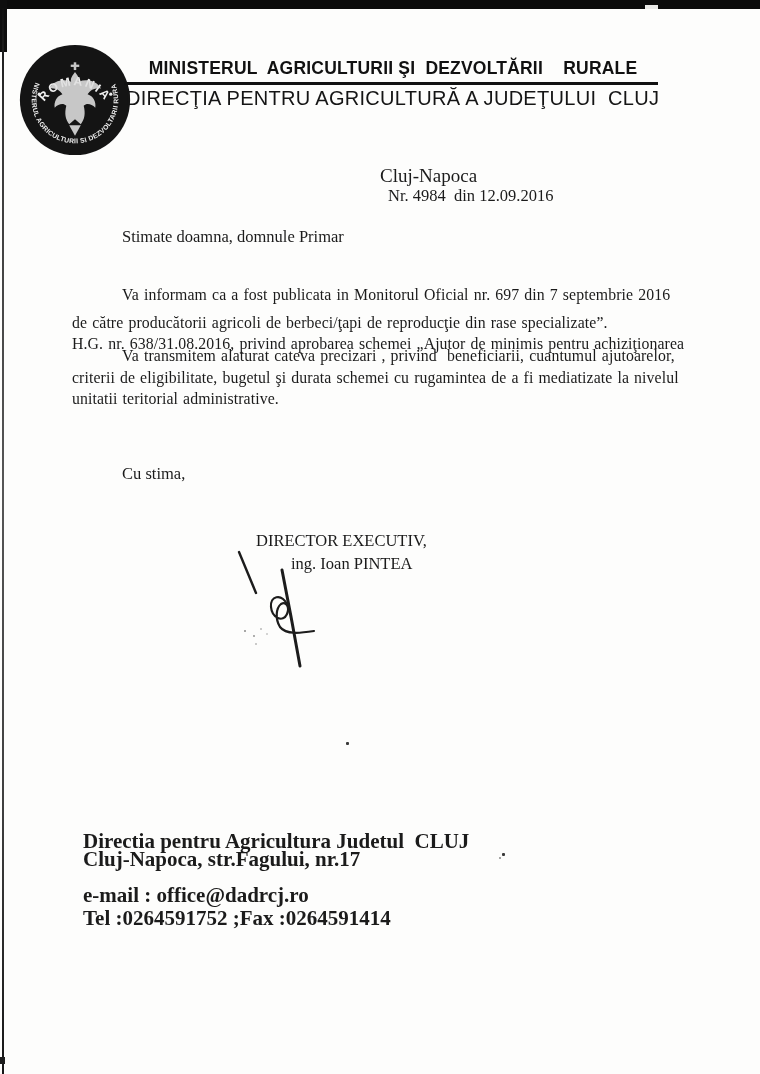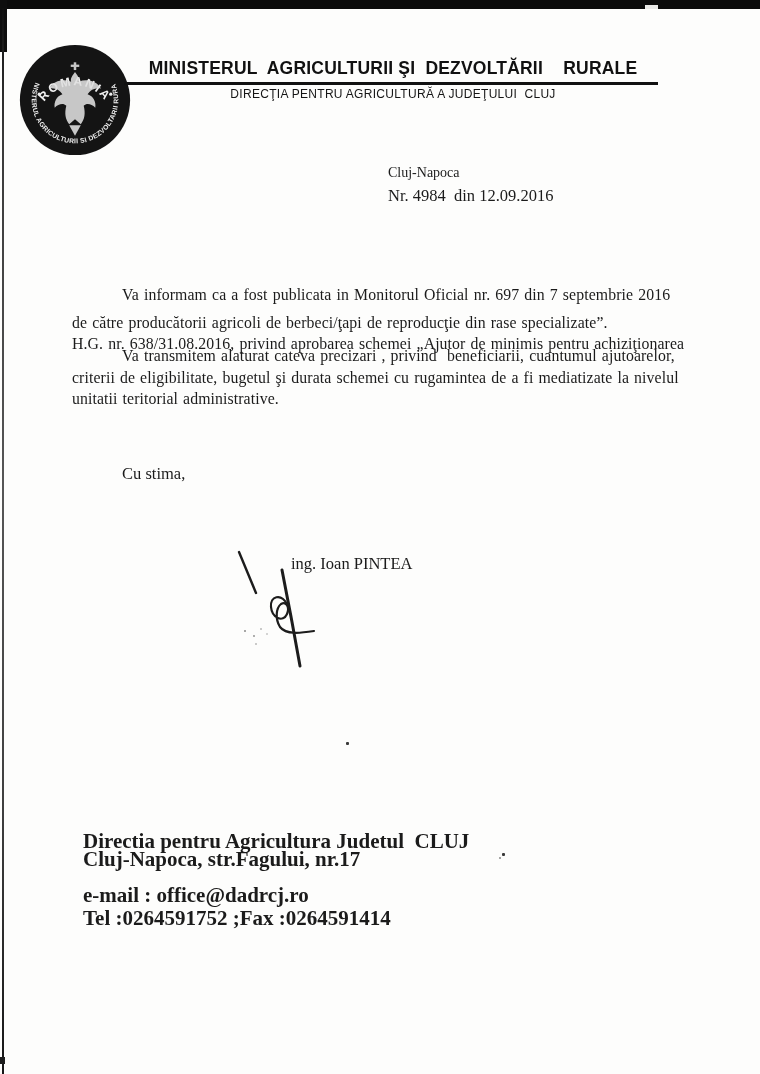--- a/index.html
+++ b/index.html
@@ -23,26 +23,25 @@
   
   .ministry{
     left:126px;top:58px;width:534px;
     text-align:center;
     font-family:"Liberation Sans", sans-serif;
     font-weight:bold;font-size:17.5px;letter-spacing:.2px;color:#111;
   }
   .rule{left:124px;top:82px;width:534px;height:2.5px;background:#111;}
   .directorate{
     left:126px;top:87px;width:534px;
-    text-align:center;
     font-family:"Liberation Sans", sans-serif;
-    font-size:12px;letter-spacing:.3px;color:#151515;
+    font-size:20px;letter-spacing:.3px;color:#151515;
   }
   
-  .ref-city{left:388px;top:165px;font-size:14px;}
+  .ref-city{left:380px;top:165px;font-size:19px;}
   .ref-number{left:388px;top:186px;font-size:16.5px;}
   .salutation{left:122px;top:227px;font-size:16.5px;}
   
   .bl{font-size:15.8px;word-spacing:1px;letter-spacing:.1px;}
   .bl1{left:122px;top:286px;}
   .bl2{left:72px; top:304px;margin-top:31px;}
   .bl3{left:72px; top:314px;}
   .bl4{left:122px;top:347px;}
   .bl5{left:72px; top:369px;}
   .bl6{left:72px; top:390px;}
@@ -92,30 +91,32 @@
     </g>
   </svg>
 
   <div class="abs ministry">MINISTERUL  AGRICULTURII ŞI  DEZVOLTĂRII    RURALE</div>
   <div class="abs rule"></div>
   <div class="abs directorate">DIRECŢIA PENTRU AGRICULTURĂ A JUDEŢULUI  CLUJ</div>
 
   <div class="abs ref-city">Cluj-Napoca</div>
   <div class="abs ref-number">Nr. 4984  din 12.09.2016</div>
 
+  <div class="abs salutation">Stimate doamna, domnule Primar</div>
 
   <div class="abs bl bl1">Va informam ca a fost publicata in Monitorul Oficial nr. 697 din 7 septembrie 2016</div>
   <div class="abs bl bl2">H.G. nr. 638/31.08.2016, privind aprobarea schemei „Ajutor de minimis pentru achiziţionarea</div>
   <div class="abs bl bl3">de către producătorii agricoli de berbeci/ţapi de reproducţie din rase specializate”.</div>
   <div class="abs bl bl4">Va transmitem alaturat cateva precizari , privind  beneficiarii, cuantumul ajutoarelor,</div>
   <div class="abs bl bl5">criterii de eligibilitate, bugetul şi durata schemei cu rugamintea de a fi mediatizate la nivelul</div>
   <div class="abs bl bl6">unitatii teritorial administrative.</div>
 
   <div class="abs closing">Cu stima,</div>
 
+  <div class="abs sig-title">DIRECTOR EXECUTIV,</div>
   <div class="abs sig-name">ing. Ioan PINTEA</div>
 
   <svg style="left:225px;top:543px;" width="130" height="140" viewBox="0 0 130 140">
     <g fill="none" stroke="#1c1c1c" stroke-linecap="round">
       <path d="M14,9 L31,50" stroke-width="2.4"></path>
       <path d="M57,27 C61,48 64,63 67,79 C70,96 73,112 75,123" stroke-width="3"></path>
       <path d="M62,61 C56,50 45,53 46,64 C47,75 58,80 62,71 C65,64 61,58 56,61
                C51,65 50,76 55,84 C61,92 76,90 89,88" stroke-width="2.2"></path>
     </g>
     <g fill="#8a8a8a">

